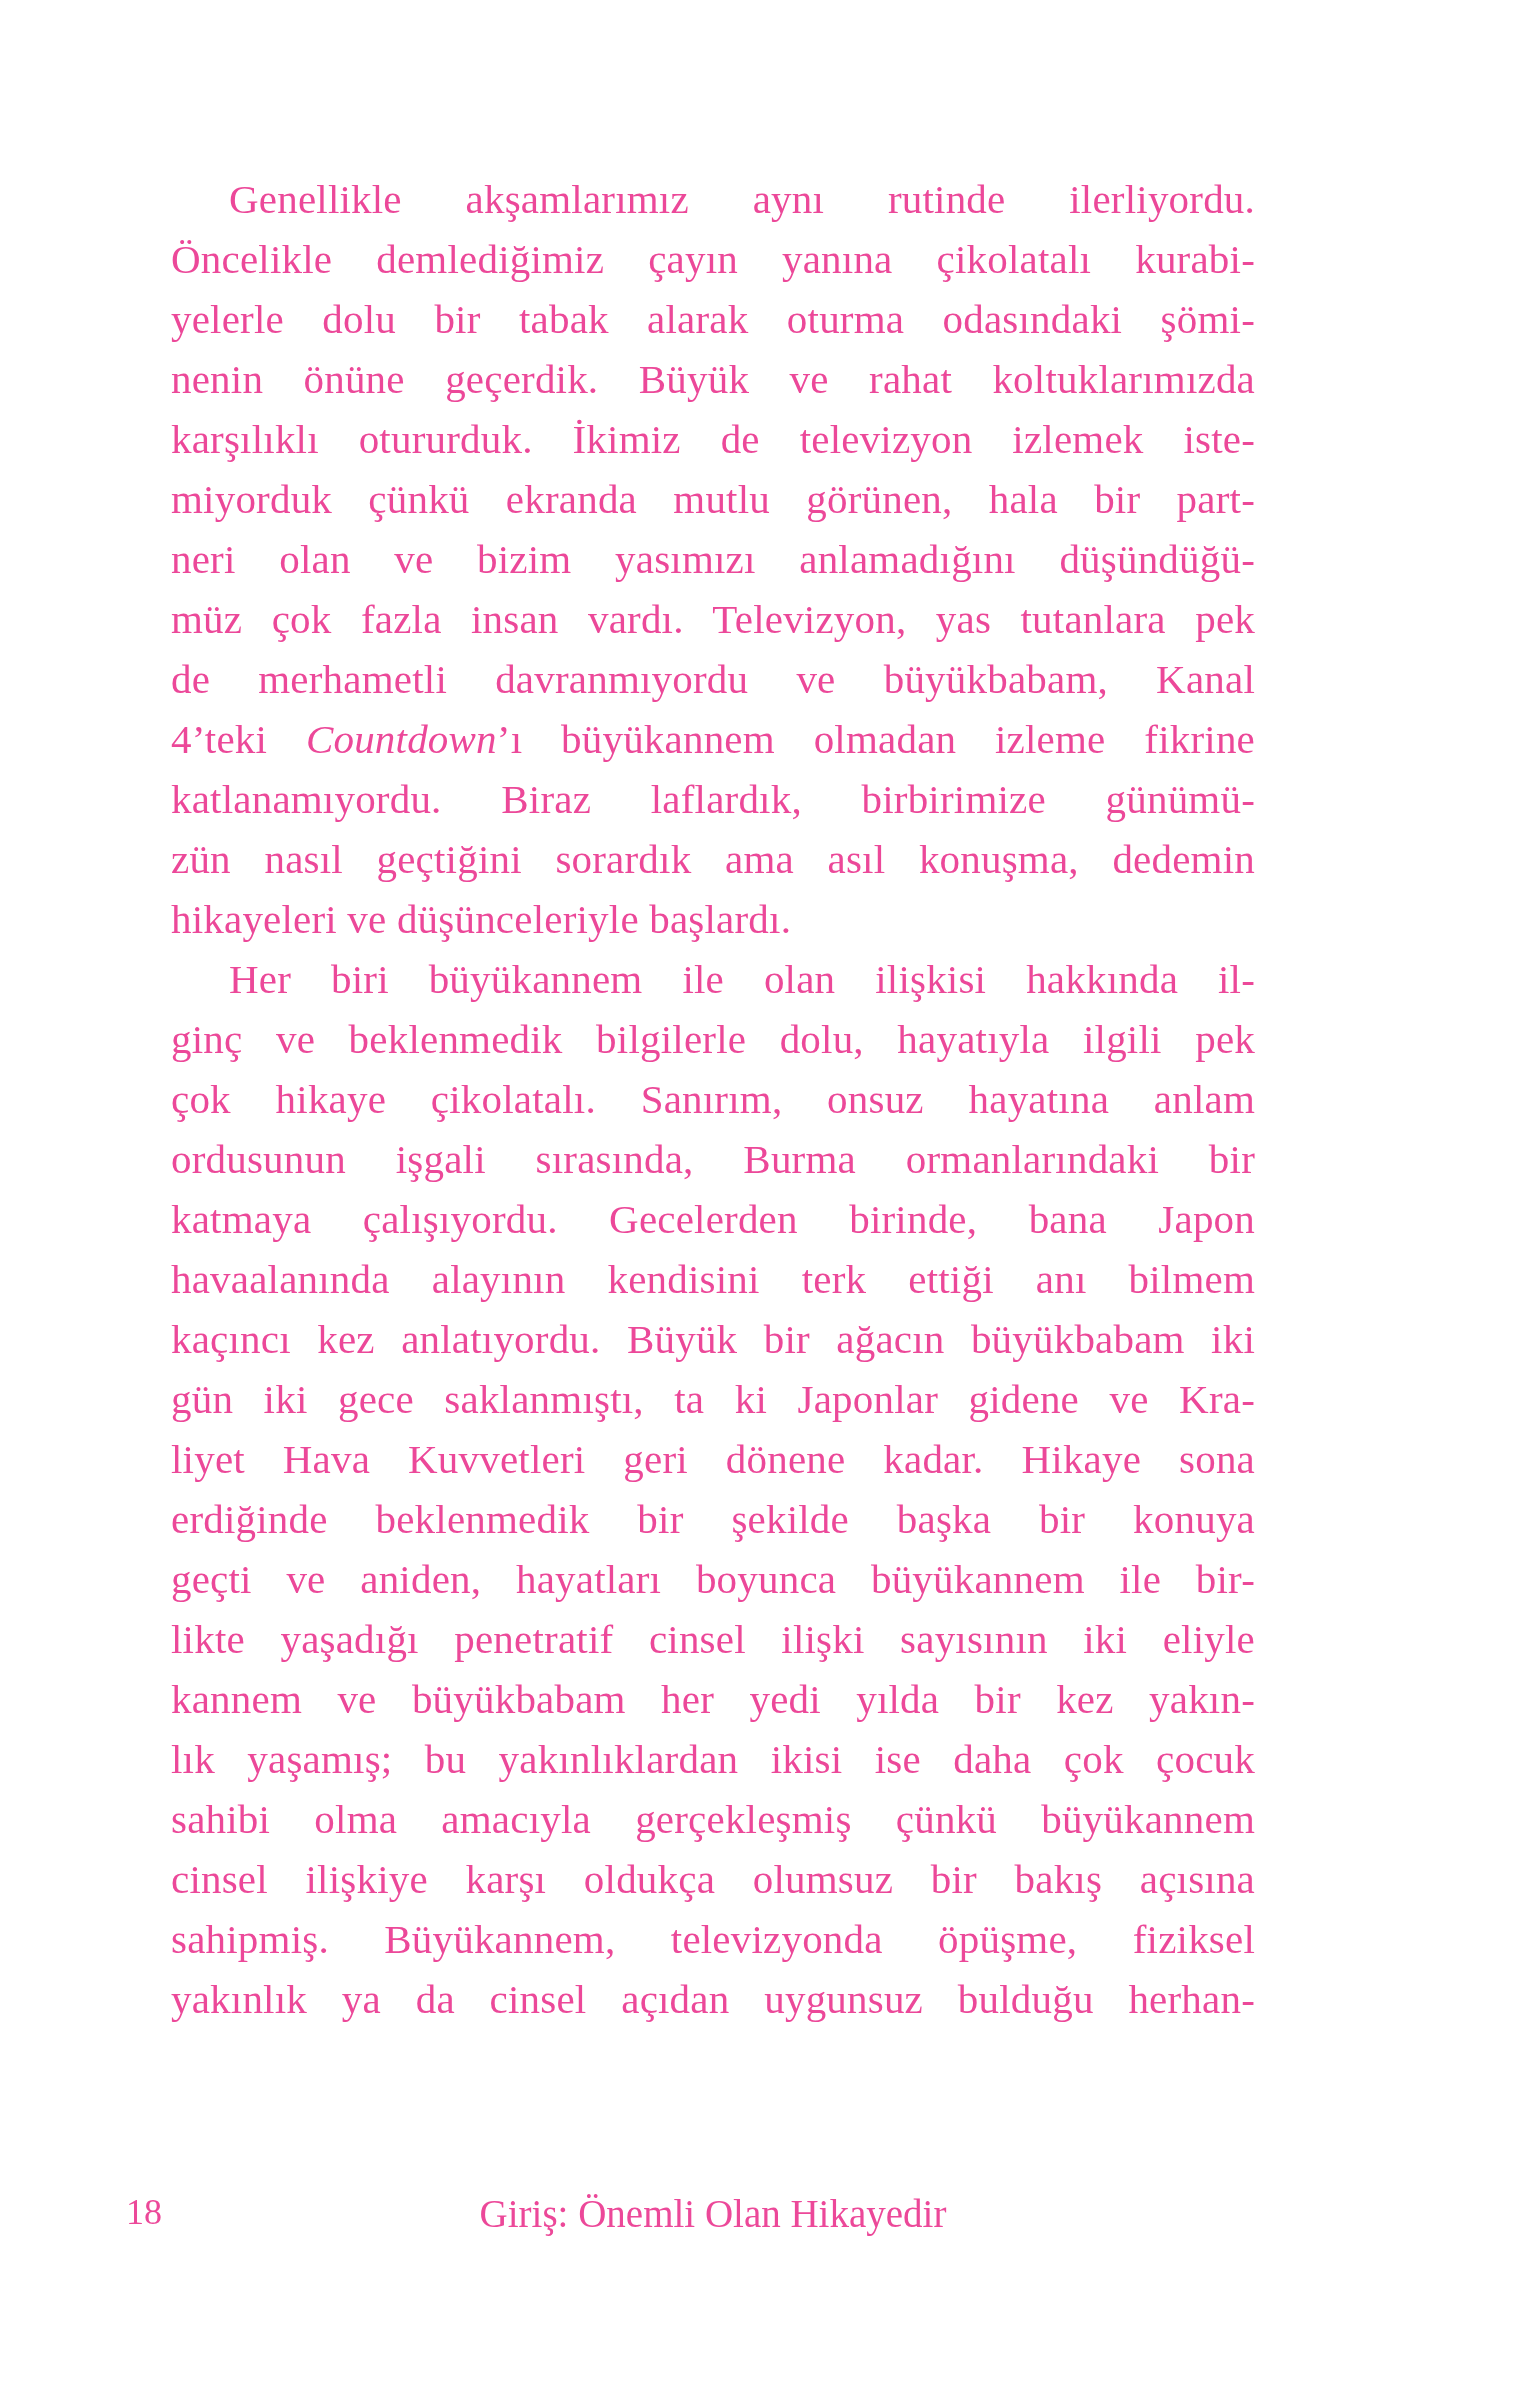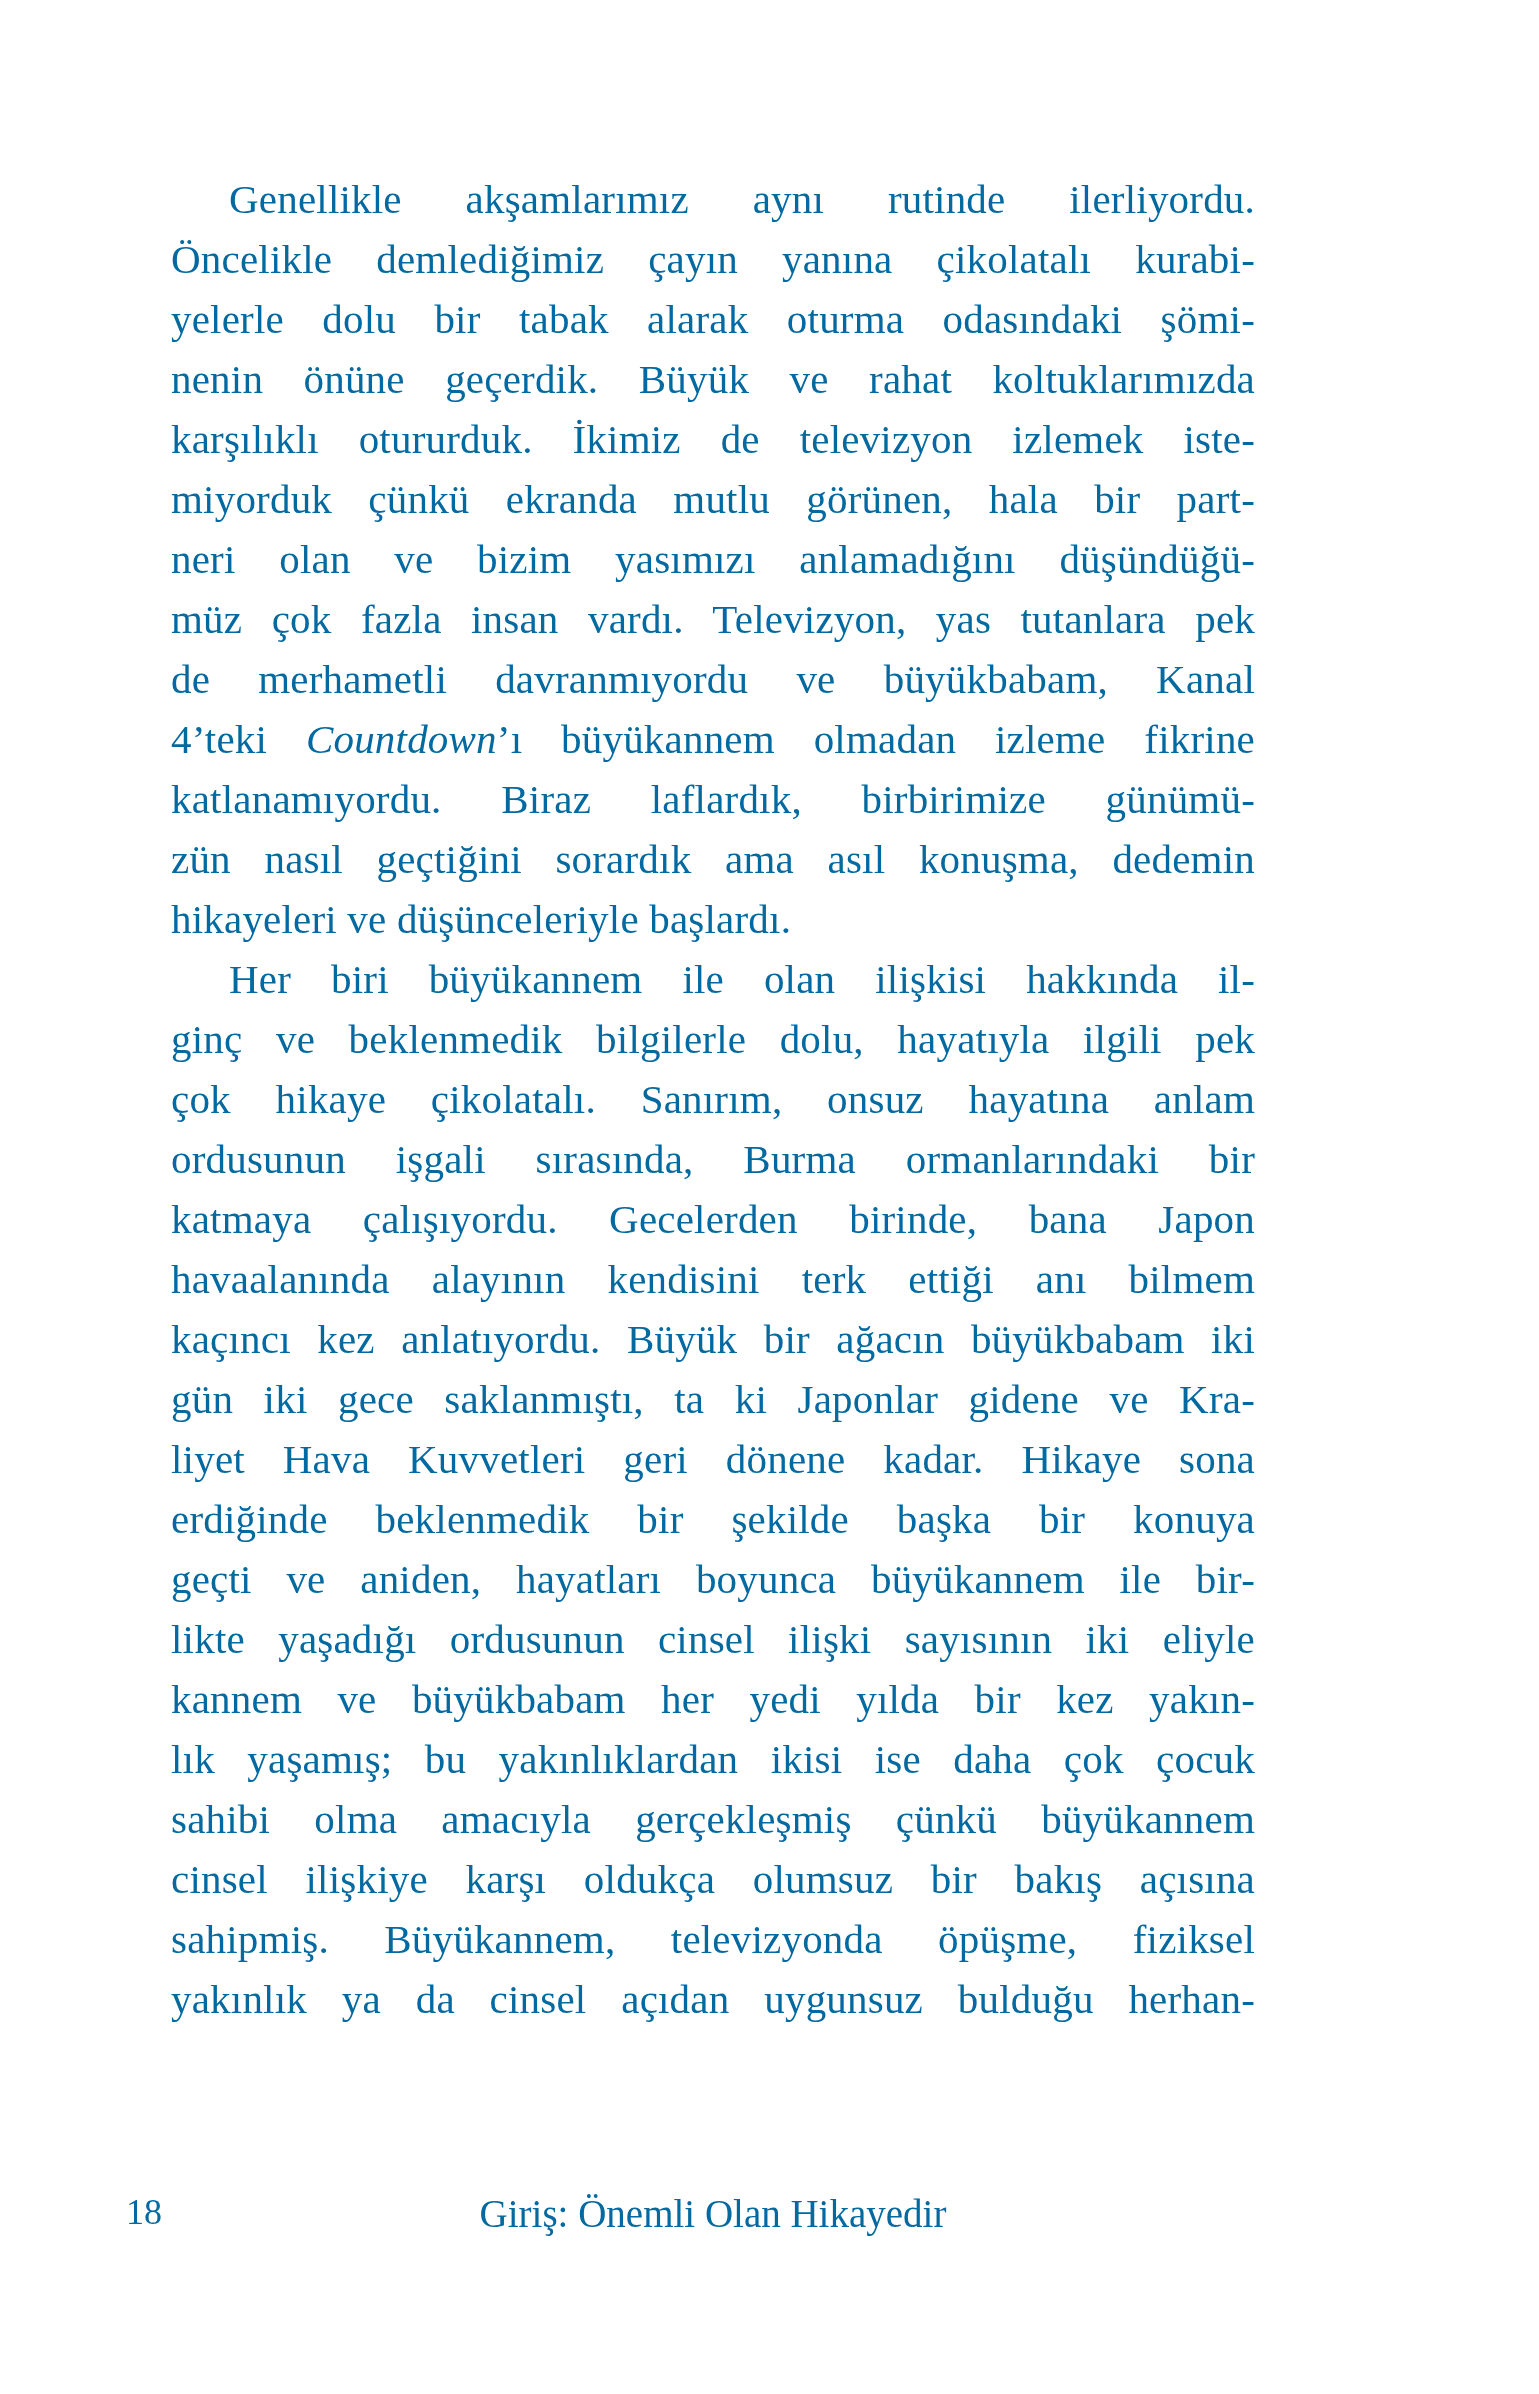--- a/index.html
+++ b/index.html
@@ -6,21 +6,21 @@
     margin: 0;
     padding: 0;
     background: #ffffff;
   }
   .page {
     position: relative;
     width: 1539px;
     height: 2394px;
     background: #ffffff;
     font-family: "Liberation Serif", "DejaVu Serif", serif;
-    color: #0369a1;
+    color: #ec4899;
     overflow: hidden;
   }
   .body-text {
     position: absolute;
     left: 171px;
     top: 169px;
     width: 1084px;
   }
   .line {
     font-size: 41px;
@@ -79,21 +79,21 @@
       <div class="line"><span>ginç ve beklenmedik bilgilerle dolu, hayatıyla ilgili pek</span></div>
       <div class="line"><span>çok hikaye çikolatalı. Sanırım, onsuz hayatına anlam</span></div>
       <div class="line"><span>ordusunun işgali sırasında, Burma ormanlarındaki bir</span></div>
       <div class="line"><span>katmaya çalışıyordu. Gecelerden birinde, bana Japon</span></div>
       <div class="line"><span>havaalanında alayının kendisini terk ettiği anı bilmem</span></div>
       <div class="line"><span>kaçıncı kez anlatıyordu. Büyük bir ağacın büyükbabam iki</span></div>
       <div class="line"><span>gün iki gece saklanmıştı, ta ki Japonlar gidene ve Kra-</span></div>
       <div class="line"><span>liyet Hava Kuvvetleri geri dönene kadar. Hikaye sona</span></div>
       <div class="line"><span>erdiğinde beklenmedik bir şekilde başka bir konuya</span></div>
       <div class="line"><span>geçti ve aniden, hayatları boyunca büyükannem ile bir-</span></div>
-      <div class="line"><span>likte yaşadığı ordusunun cinsel ilişki sayısının iki eliyle</span></div>
+      <div class="line"><span>likte yaşadığı penetratif cinsel ilişki sayısının iki eliyle</span></div>
       <div class="line"><span>kannem ve büyükbabam her yedi yılda bir kez yakın-</span></div>
       <div class="line"><span>lık yaşamış; bu yakınlıklardan ikisi ise daha çok çocuk</span></div>
       <div class="line"><span>sahibi olma amacıyla gerçekleşmiş çünkü büyükannem</span></div>
       <div class="line"><span>cinsel ilişkiye karşı oldukça olumsuz bir bakış açısına</span></div>
       <div class="line"><span>sahipmiş. Büyükannem, televizyonda öpüşme, fiziksel</span></div>
       <div class="line"><span>yakınlık ya da cinsel açıdan uygunsuz bulduğu herhan-</span></div>
     </main>
   <span class="pageno">18</span>
   <span class="running-title">Giriş: Önemli Olan Hikayedir</span>
 </div>

